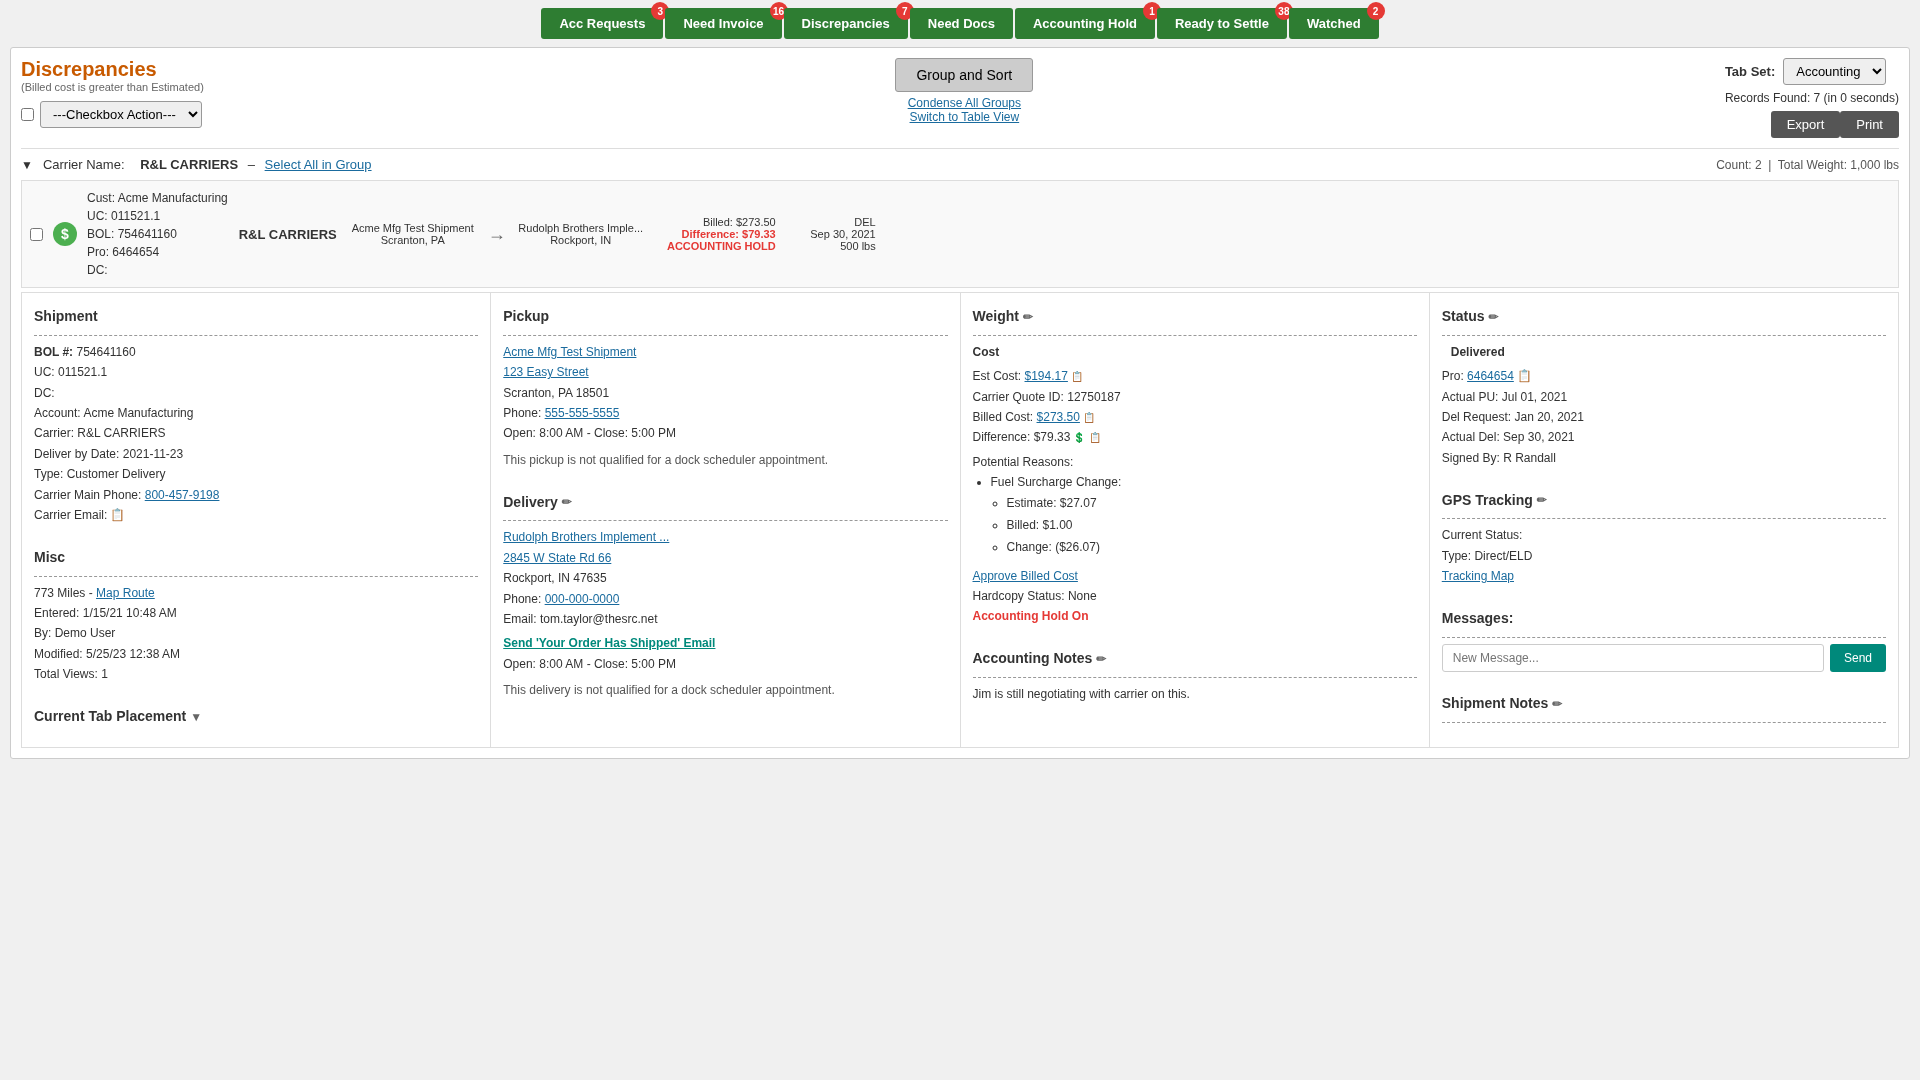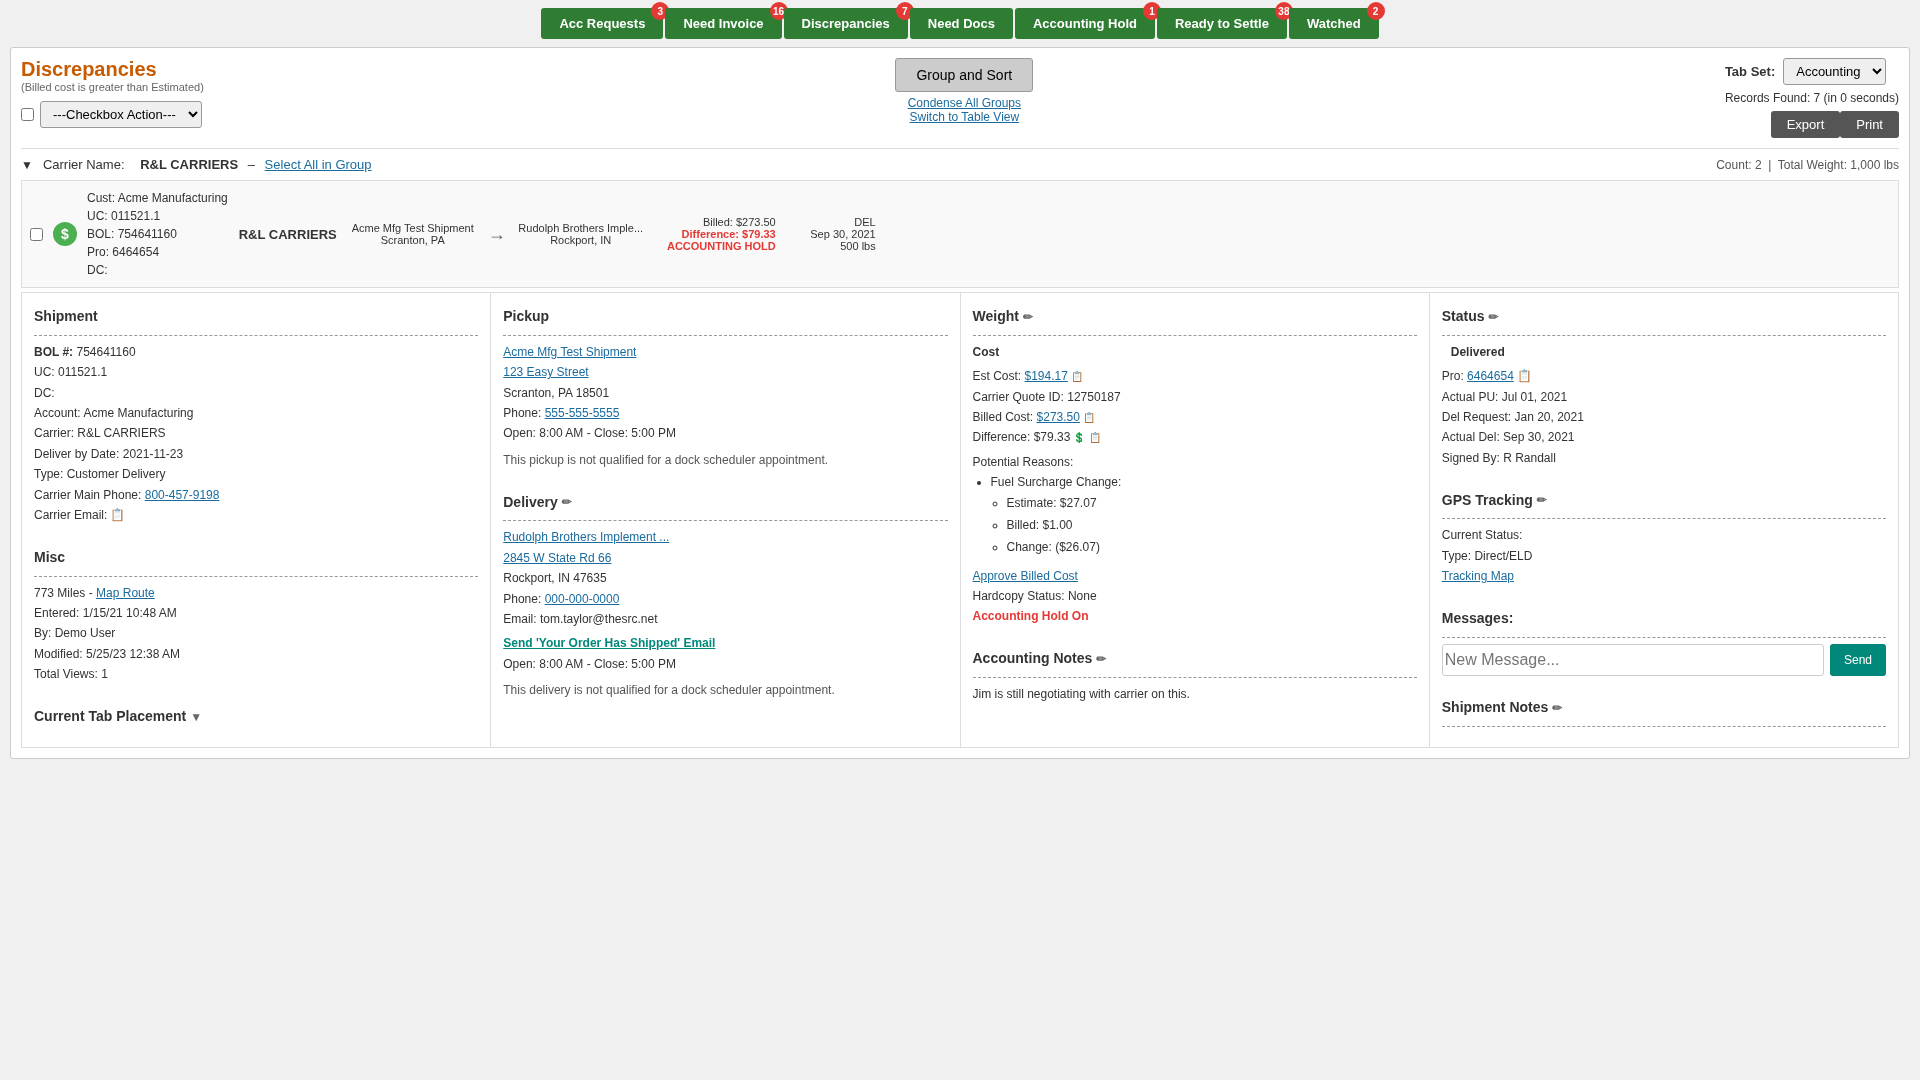--- a/index.html
+++ b/index.html
@@ -100,21 +100,21 @@
     .panel .teal { color: #00897b; font-weight: bold; margin-top: 48px; }
     .panel ul { padding-left: 18px; }
     .panel ul li { margin-bottom: 2px; }
     .panel ul ul { padding-left: 16px; }
 
     
     .delivered-label { font-weight: bold; margin-bottom: 4px; margin-left: 9px; }
 
     
     .message-input-row { display: flex; gap: 6px; margin-top: 6px; }
-    .message-input { flex: 1; padding: 6px 2px; border: 1px solid #ccc; border-radius: 3px; font-size: 16px; }
+    .message-input { flex: 1; padding: 6px 10px; border: 1px solid #ccc; border-radius: 3px; font-size: 12px; }
     .send-btn { background: #00897b; color: #fff; border: none; padding: 6px 14px; border-radius: 3px; cursor: pointer; font-size: 12px; }
 
     .scrollbar-panel { position: relative; }
 
     .chevron { display: inline-block; margin-right: 4px; font-size: 12px; }
 
     
     .pro-icons { display: inline-flex; gap: 4px; align-items: center; }
   </style>
 </head>

